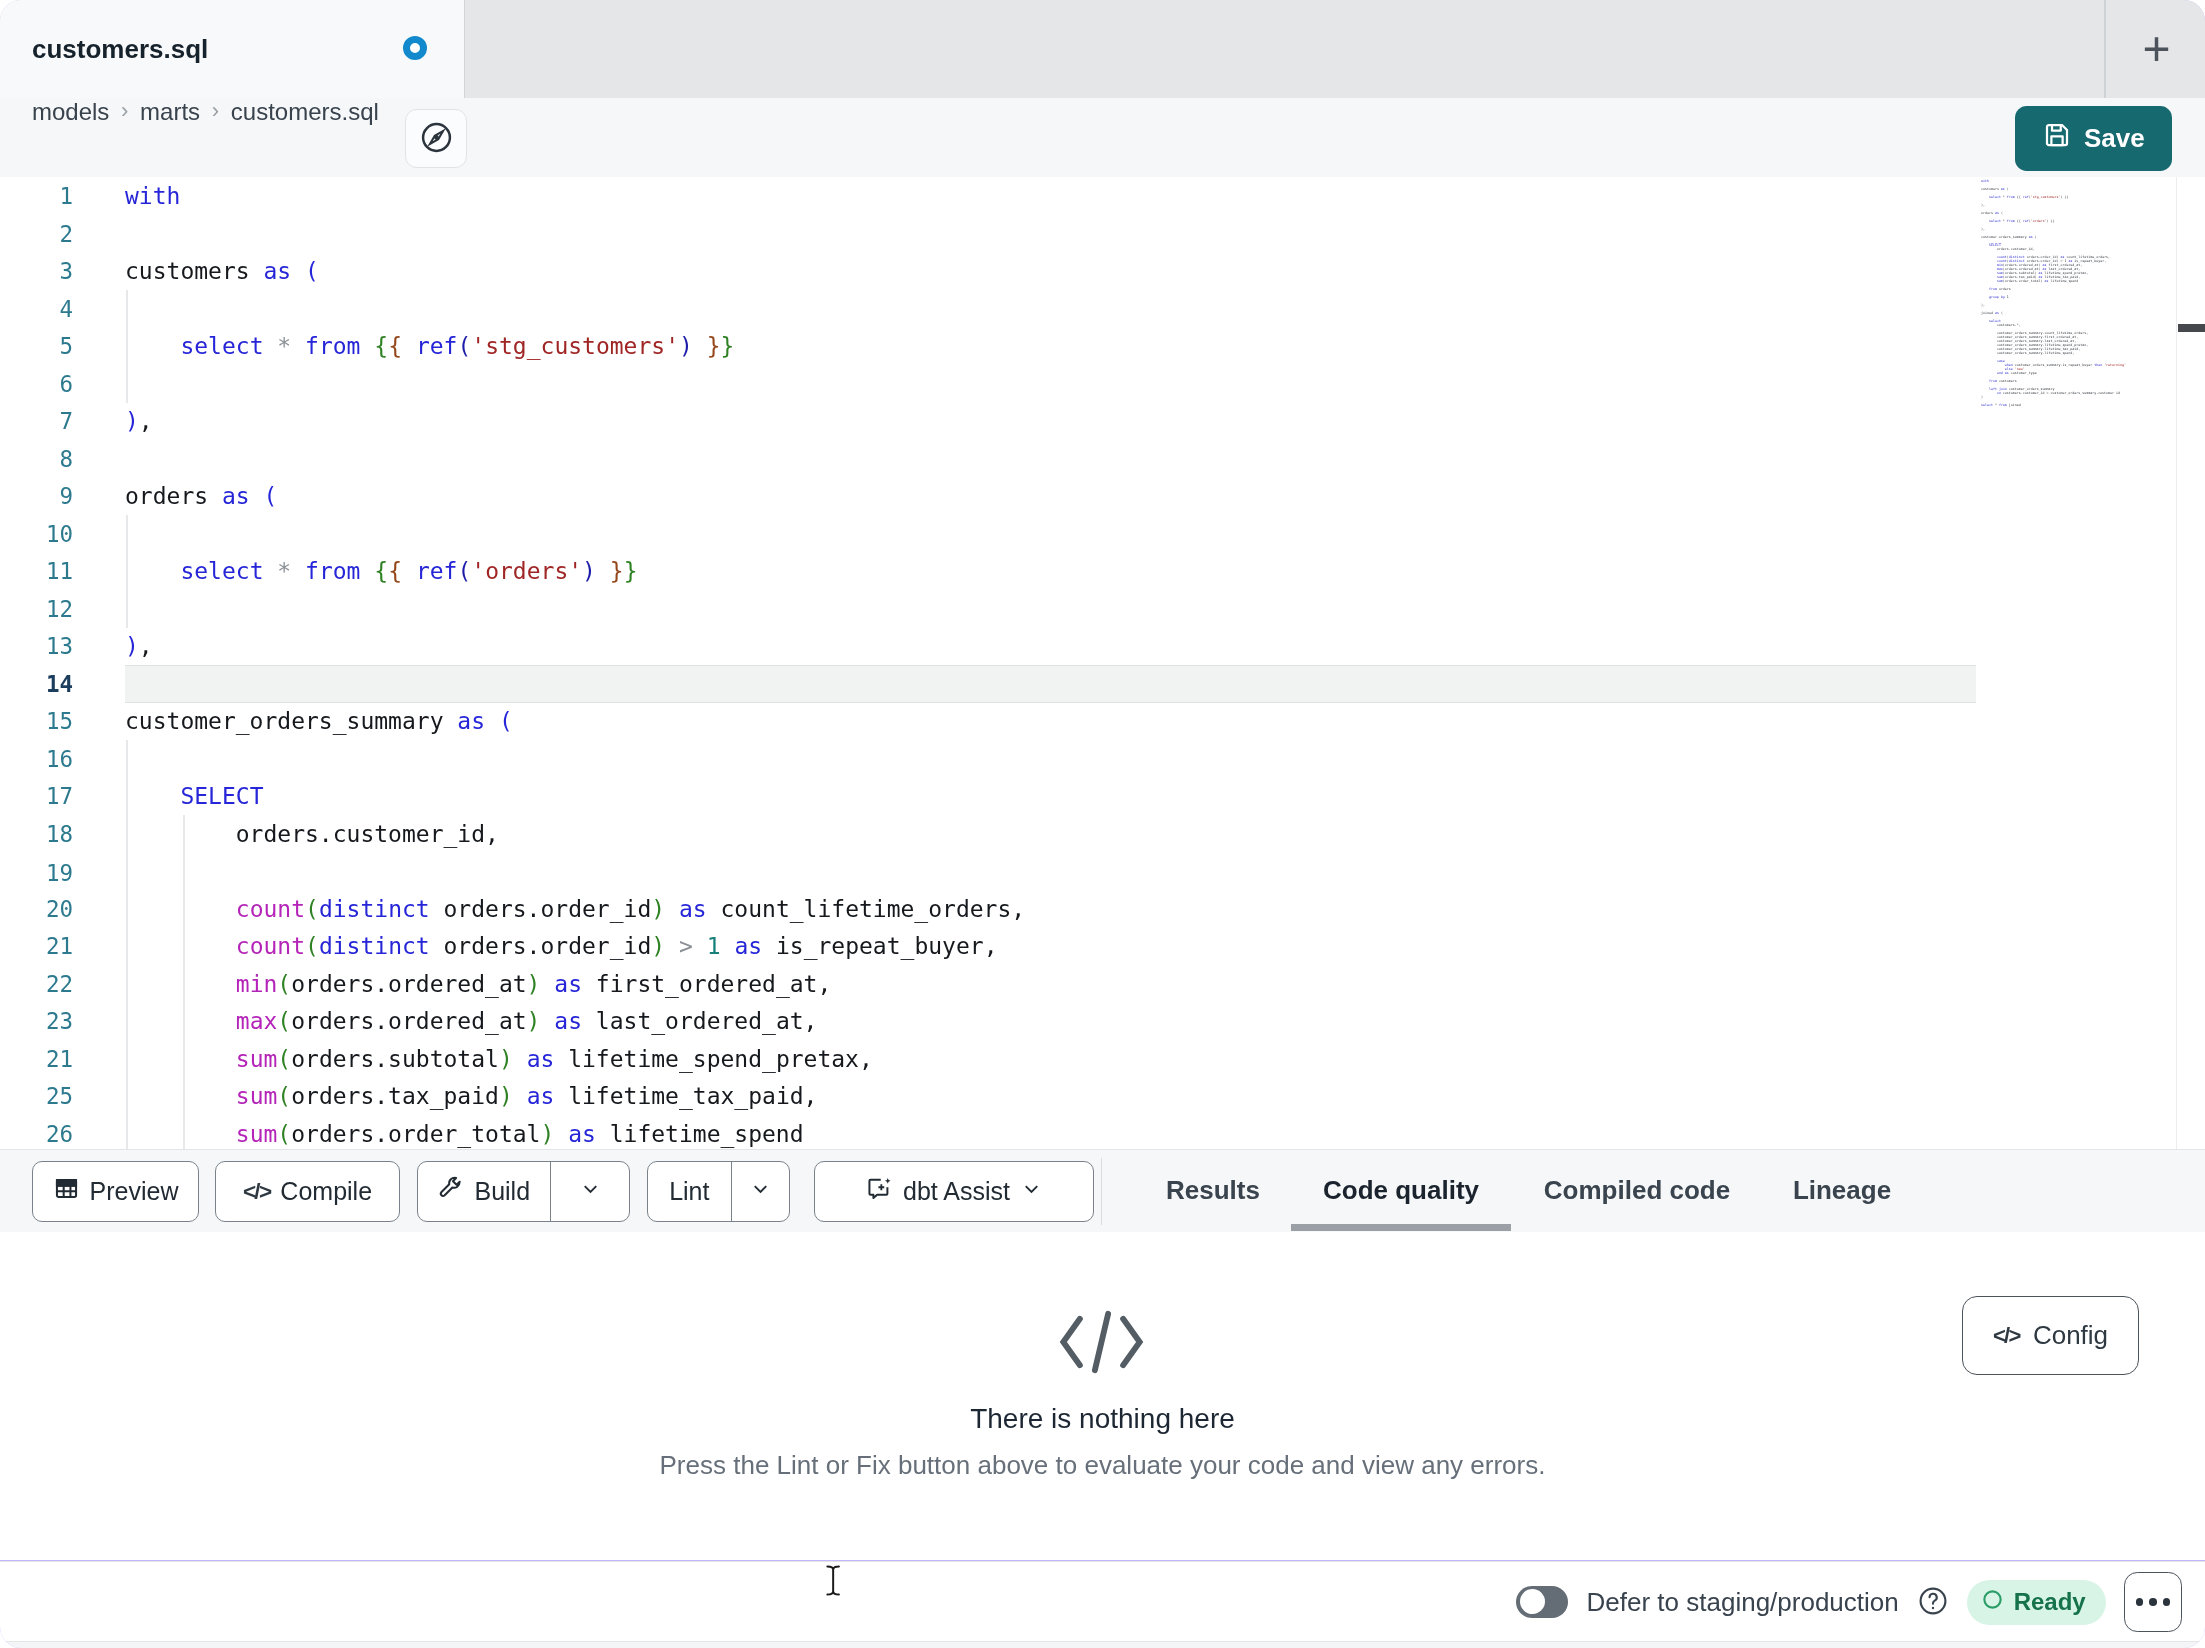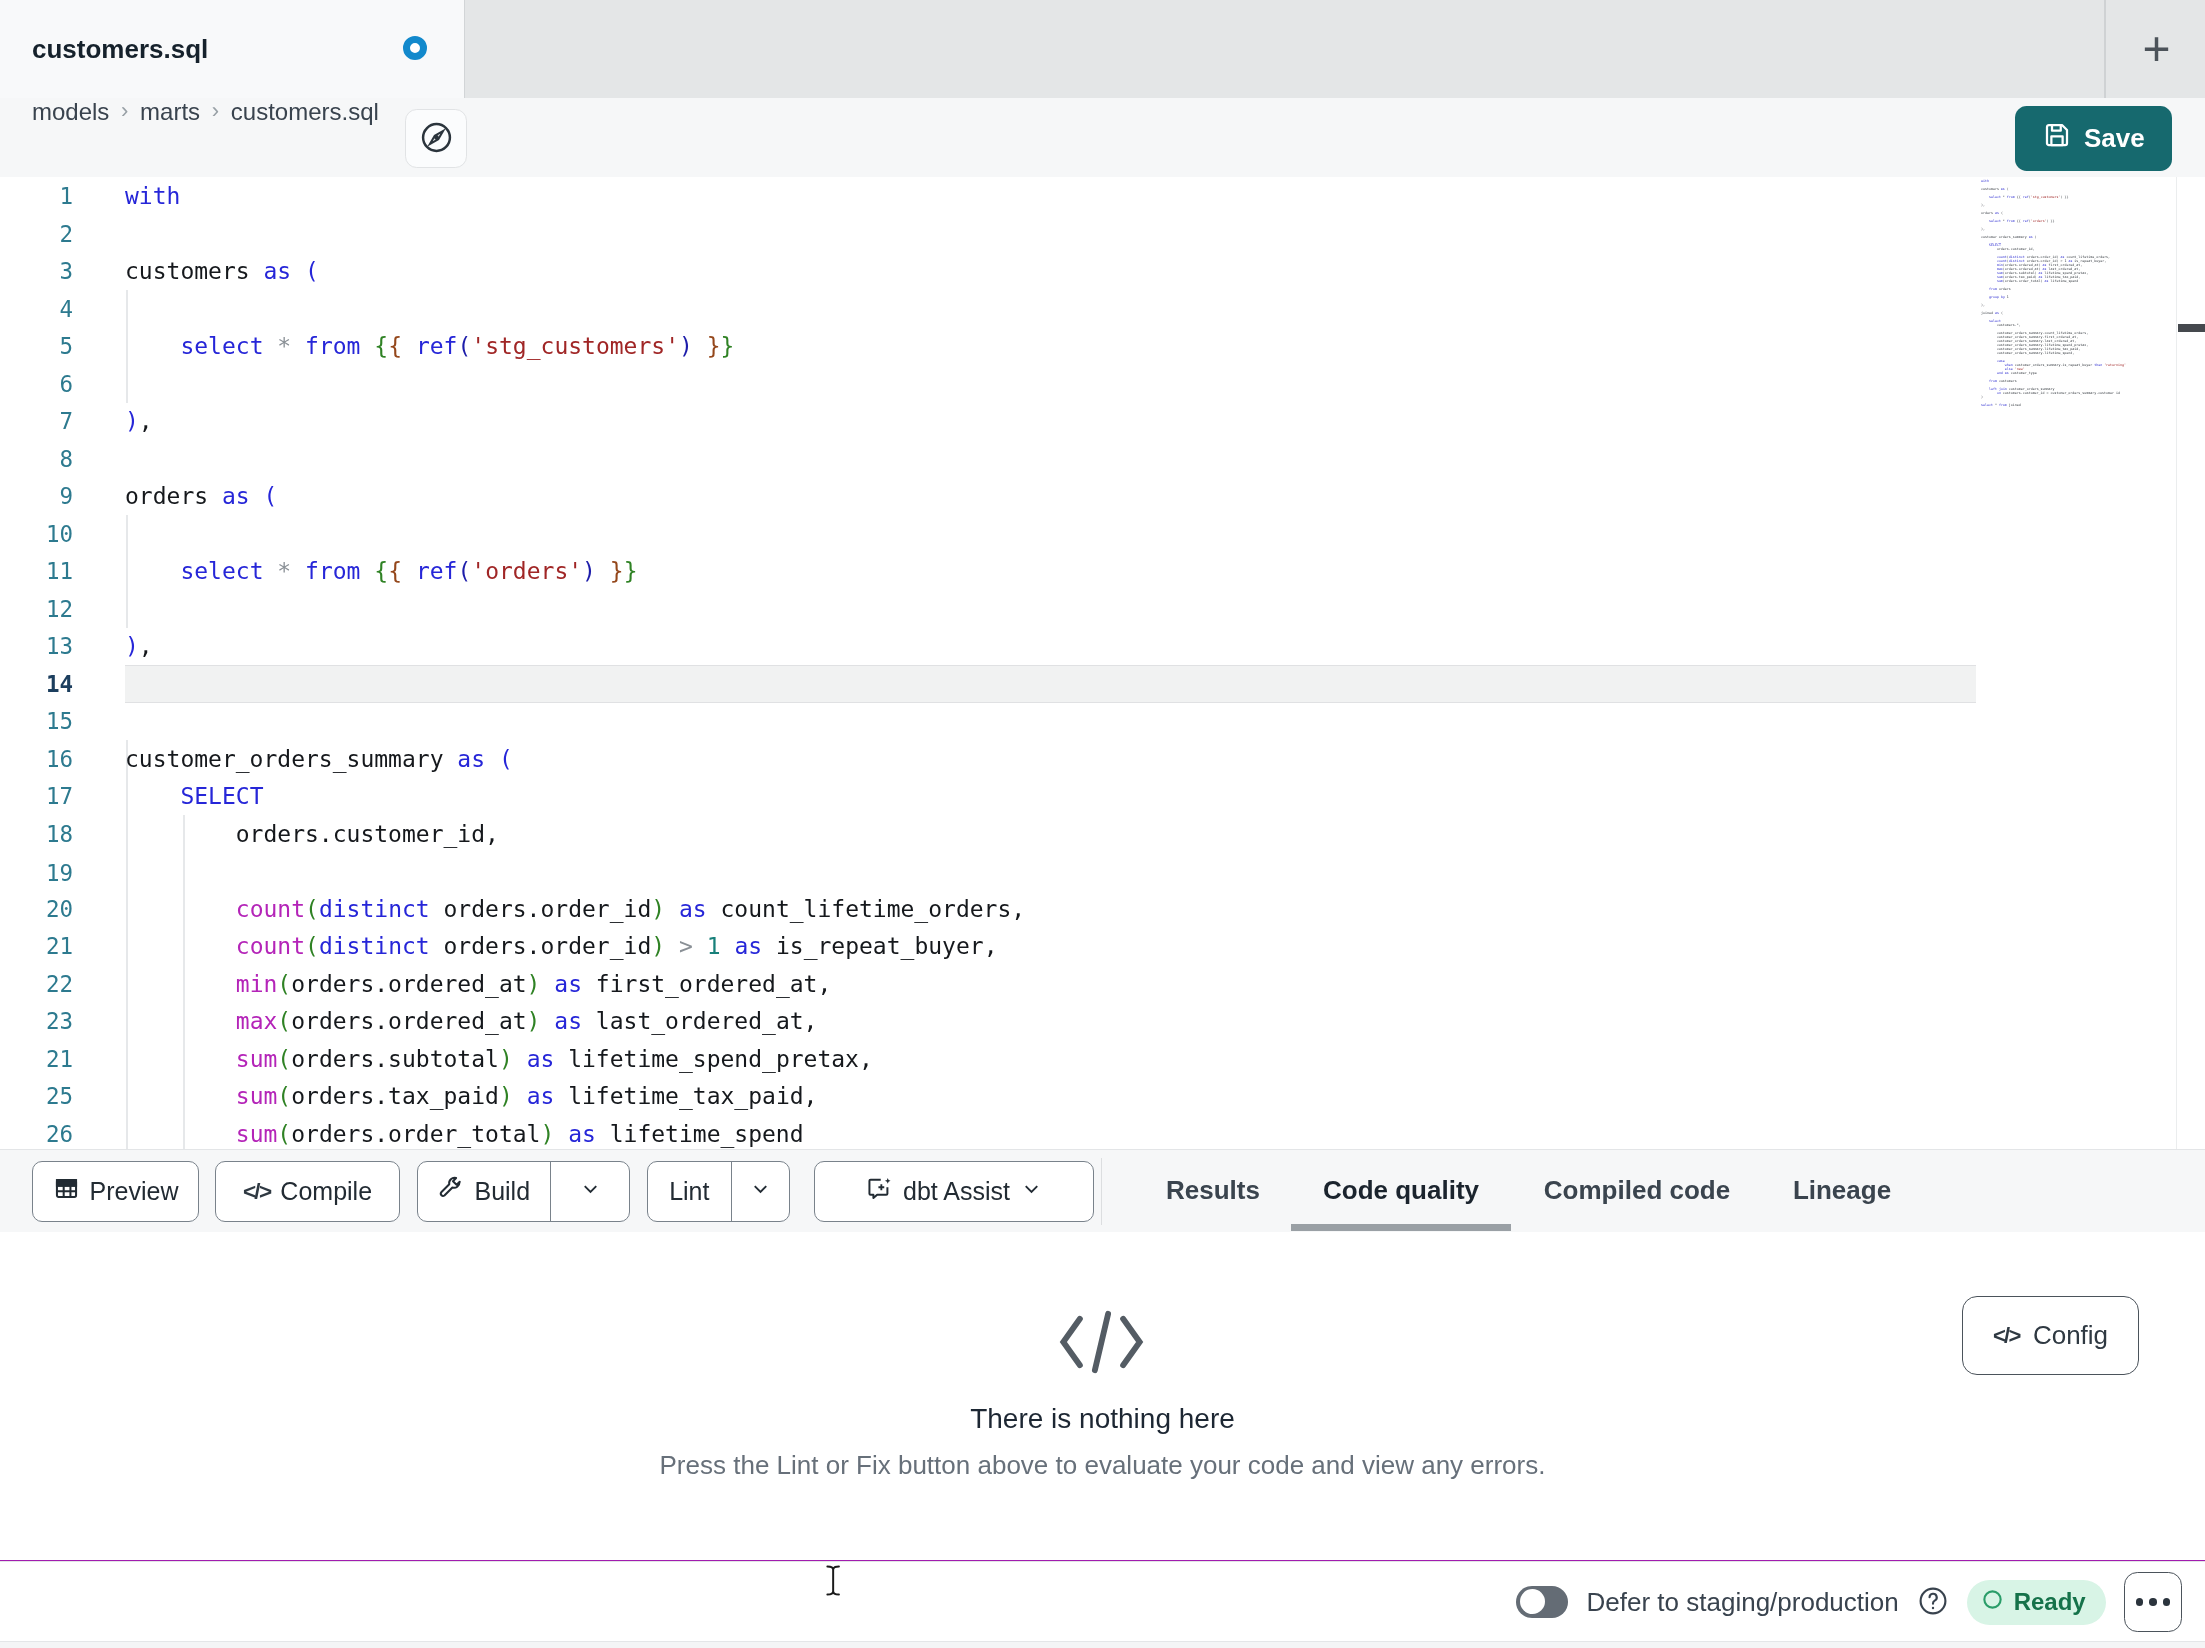--- a/index.html
+++ b/index.html
@@ -1,17 +1,17 @@
 <!DOCTYPE html>
 <html style="font-size:13.3px"><head>
 <meta charset="utf-8">
 <style>
   html,body{margin:0;padding:0;background:#fff;}
-  .app{position:relative;width:2205px;height:1648px;background:#a21caf;overflow:hidden;
-       font-family:"Liberation Sans",sans-serif;color:#1c2730;}
+  .app{position:relative;width:2205px;height:1648px;background:#c4b5fd;overflow:hidden;
+       font-family:"Liberation Sans",sans-serif;color:#1c2730;border-radius:21px;}
   .abs{position:absolute;}
 
   
   .tabbar{left:0;top:0;width:2205px;height:98px;background:#e4e6e7;border-bottom:0.8px solid #dadcde;}
   .tab-active{left:0;top:0;width:464px;height:98px;background:#f8f9fa;border-right:0.8px solid #d2d5d7;}
   .tab-title{left:32px;top:0;height:98px;line-height:98px;font-size:26px;font-weight:700;color:#16222c;}
   .unsaved-dot{left:403px;top:36px;width:10px;height:10px;border:7.5px solid #1289cc;border-radius:50%;background:#fff;}
   .tabbar-divider{left:2104px;top:0;width:1.7px;height:98px;background:#cfd2d4;}
   .plus-btn{left:2128px;top:6.7px;width:57px;height:83px;font-size:48px;font-weight:200;color:#4c535a;
             text-align:center;line-height:83px;cursor:pointer;}
@@ -169,21 +169,21 @@
         <div class="code-row" style="top: 150px;"><span class="tok-pl">    </span><span class="tok-kw">select</span><span class="tok-pl"> </span><span class="tok-op">*</span><span class="tok-pl"> </span><span class="tok-kw">from</span><span class="tok-pl"> </span><span class="tok-b2">{</span><span class="tok-b3">{</span><span class="tok-pl"> </span><span class="tok-kw">ref</span><span class="tok-b4">(</span><span class="tok-str">'stg_customers'</span><span class="tok-b4">)</span><span class="tok-pl"> </span><span class="tok-b3">}</span><span class="tok-b2">}</span></div>
         <div class="code-row" style="top: 188px;"></div>
         <div class="code-row" style="top: 225px;"><span class="tok-b1">)</span><span class="tok-pl">,</span></div>
         <div class="code-row" style="top: 263px;"></div>
         <div class="code-row" style="top: 300px;"><span class="tok-pl">orders </span><span class="tok-kw">as</span><span class="tok-pl"> </span><span class="tok-b1">(</span></div>
         <div class="code-row" style="top: 338px;"></div>
         <div class="code-row" style="top: 375px;"><span class="tok-pl">    </span><span class="tok-kw">select</span><span class="tok-pl"> </span><span class="tok-op">*</span><span class="tok-pl"> </span><span class="tok-kw">from</span><span class="tok-pl"> </span><span class="tok-b2">{</span><span class="tok-b3">{</span><span class="tok-pl"> </span><span class="tok-kw">ref</span><span class="tok-b4">(</span><span class="tok-str">'orders'</span><span class="tok-b4">)</span><span class="tok-pl"> </span><span class="tok-b3">}</span><span class="tok-b2">}</span></div>
         <div class="code-row" style="top: 413px;"></div>
         <div class="code-row" style="top: 450px;"><span class="tok-b1">)</span><span class="tok-pl">,</span></div>
         <div class="code-row" style="top: 488px;"></div>
-        <div class="code-row" style="top: 525px; margin-top: 38px;"><span class="tok-pl">customer_orders_summary </span><span class="tok-kw">as</span><span class="tok-pl"> </span><span class="tok-b1">(</span></div>
+        <div class="code-row" style="top: 525px;"><span class="tok-pl">customer_orders_summary </span><span class="tok-kw">as</span><span class="tok-pl"> </span><span class="tok-b1">(</span></div>
         <div class="code-row" style="top: 563px;"></div>
         <div class="code-row" style="top: 600px;"><span class="tok-pl">    </span><span class="tok-kw">SELECT</span></div>
         <div class="code-row" style="top: 638px;"><span class="tok-pl">        orders.customer_id,</span></div>
         <div class="code-row" style="top: 675px;"></div>
         <div class="code-row" style="top: 713px;"><span class="tok-pl">        </span><span class="tok-fn">count</span><span class="tok-b2">(</span><span class="tok-kw">distinct</span><span class="tok-pl"> orders.order_id</span><span class="tok-b2">)</span><span class="tok-pl"> </span><span class="tok-kw">as</span><span class="tok-pl"> count_lifetime_orders,</span></div>
         <div class="code-row" style="top: 750px;"><span class="tok-pl">        </span><span class="tok-fn">count</span><span class="tok-b2">(</span><span class="tok-kw">distinct</span><span class="tok-pl"> orders.order_id</span><span class="tok-b2">)</span><span class="tok-pl"> </span><span class="tok-op">&gt;</span><span class="tok-pl"> </span><span class="tok-num">1</span><span class="tok-pl"> </span><span class="tok-kw">as</span><span class="tok-pl"> is_repeat_buyer,</span></div>
         <div class="code-row" style="top: 788px;"><span class="tok-pl">        </span><span class="tok-fn">min</span><span class="tok-b2">(</span><span class="tok-pl">orders.ordered_at</span><span class="tok-b2">)</span><span class="tok-pl"> </span><span class="tok-kw">as</span><span class="tok-pl"> first_ordered_at,</span></div>
         <div class="code-row" style="top: 825px;"><span class="tok-pl">        </span><span class="tok-fn">max</span><span class="tok-b2">(</span><span class="tok-pl">orders.ordered_at</span><span class="tok-b2">)</span><span class="tok-pl"> </span><span class="tok-kw">as</span><span class="tok-pl"> last_ordered_at,</span></div>
         <div class="code-row" style="top: 863px;"><span class="tok-pl">        </span><span class="tok-fn">sum</span><span class="tok-b2">(</span><span class="tok-pl">orders.subtotal</span><span class="tok-b2">)</span><span class="tok-pl"> </span><span class="tok-kw">as</span><span class="tok-pl"> lifetime_spend_pretax,</span></div>
         <div class="code-row" style="top: 900px;"><span class="tok-pl">        </span><span class="tok-fn">sum</span><span class="tok-b2">(</span><span class="tok-pl">orders.tax_paid</span><span class="tok-b2">)</span><span class="tok-pl"> </span><span class="tok-kw">as</span><span class="tok-pl"> lifetime_tax_paid,</span></div>

